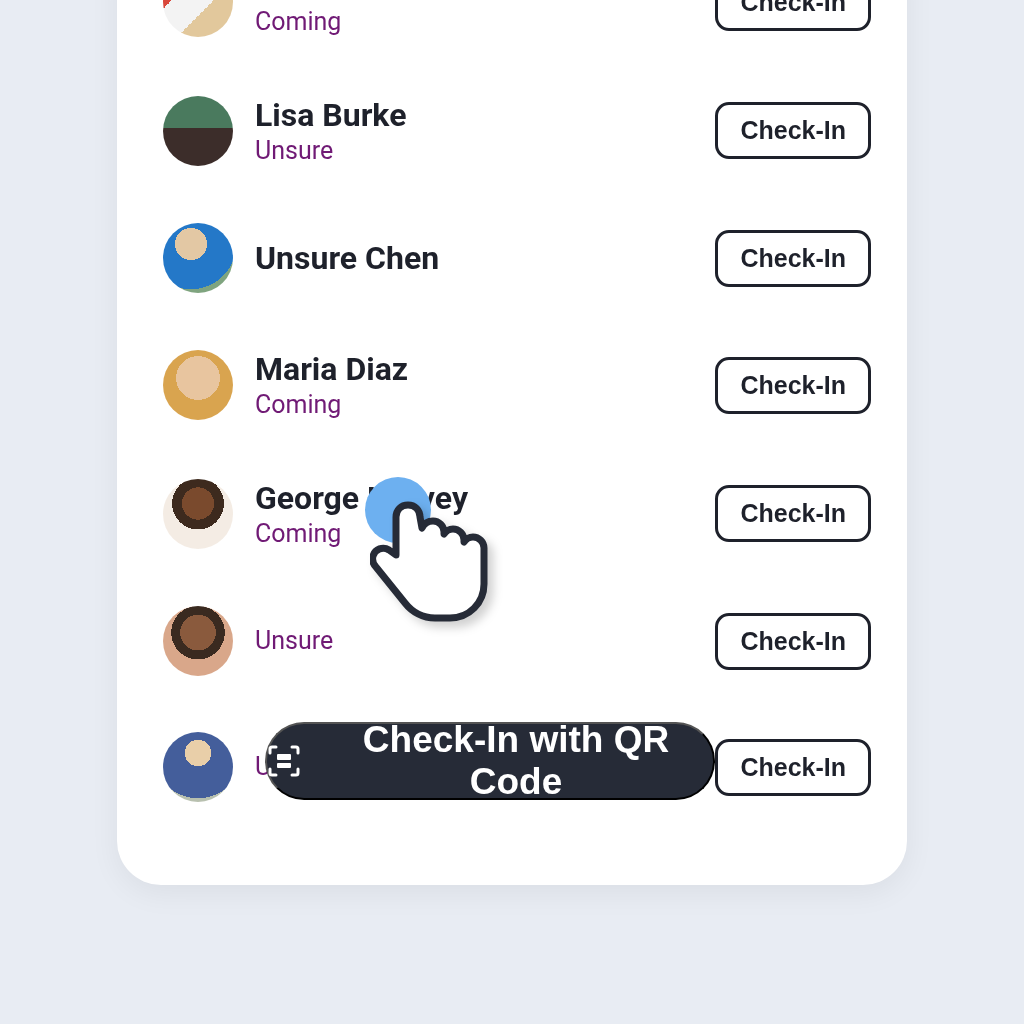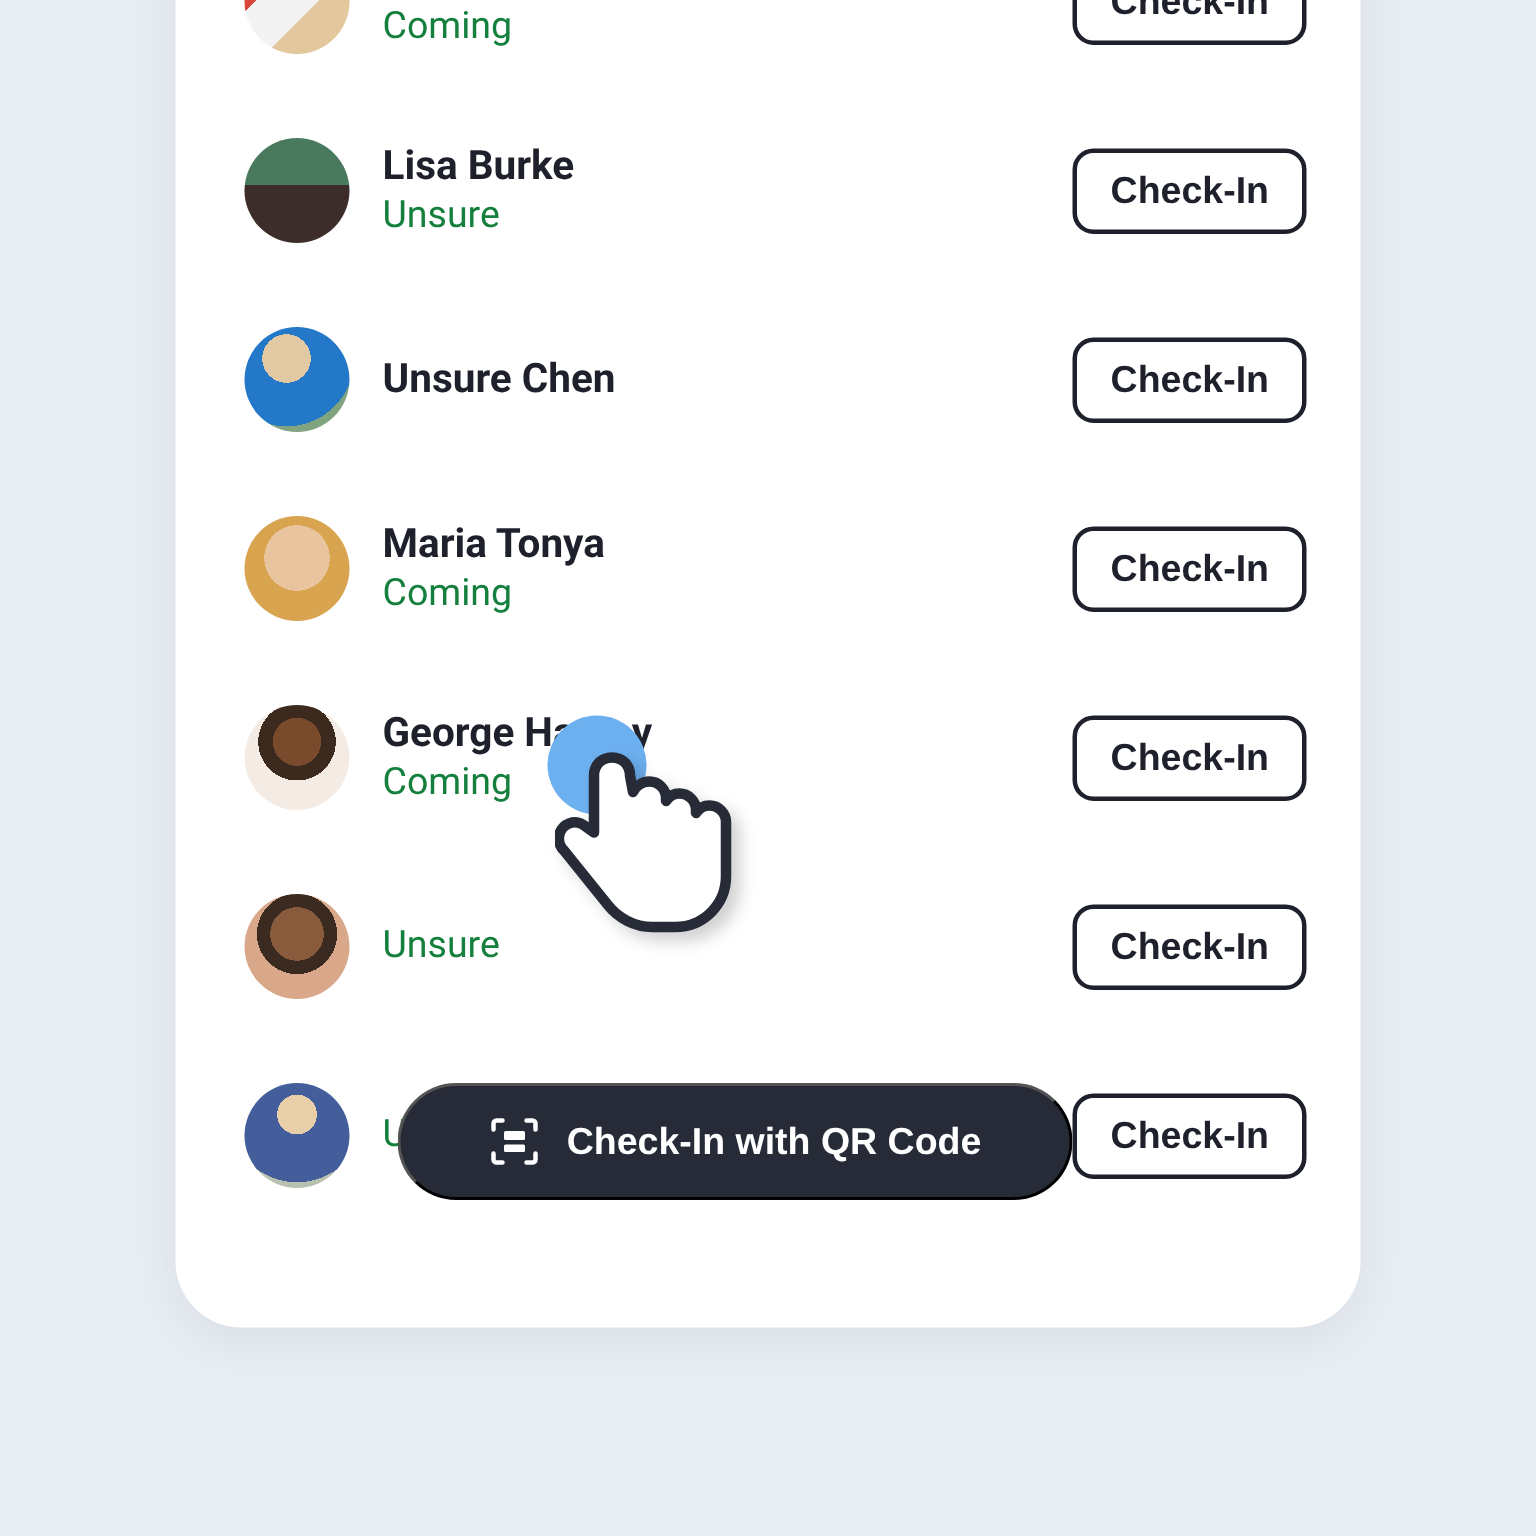--- a/index.html
+++ b/index.html
@@ -36,29 +36,29 @@
       flex-shrink: 0;
       background: #ccc;
       position: relative;
       overflow: hidden;
     }
     .info {
       flex: 1;
       padding-left: 22px;
     }
     .name {
-      font-size: 27px;
+      font-size: 32px;
       font-weight: 700;
       color: #1e212b;
       line-height: 1.25;
     }
     .status {
       font-size: 25px;
       font-weight: 400;
-      color: #15803d;
+      color: #701a75;
       line-height: 1.3;
     }
     .checkin-btn {
       border: 3px solid #1e212b;
       background: transparent;
       color: #1e212b;
       font-size: 25px;
       font-weight: 700;
       border-radius: 14px;
       padding: 11px 22px;
@@ -95,21 +95,21 @@
       background: #262b37;
       border-radius: 40px;
       display: flex;
       align-items: center;
       justify-content: center;
       gap: 18px;
       z-index: 4;
     }
     .qr-text {
       color: #ffffff;
-      font-size: 25px;
+      font-size: 37px;
       font-weight: 700;
     }
     .qr-icon {
       display: flex;
       align-items: center;
       justify-content: center;
     }
 
     
     .av0 { background: linear-gradient(135deg,#d9473b 30%,#f3f3f3 30%,#f3f3f3 60%,#e2c89c 60%); }
@@ -148,21 +148,21 @@
       <div class="avatar av2"></div>
       <div class="info">
         <div class="name">Unsure Chen</div>
       </div>
       <button class="checkin-btn">Check-In</button>
     </div>
 
     <div class="row">
       <div class="avatar av3"></div>
       <div class="info">
-        <div class="name">Maria Tonya</div>
+        <div class="name">Maria Diaz</div>
         <div class="status">Coming</div>
       </div>
       <button class="checkin-btn">Check-In</button>
     </div>
 
     <div class="row">
       <div class="avatar av4"></div>
       <div class="info">
         <div class="name">George Harvey</div>
         <div class="status">Coming</div>

